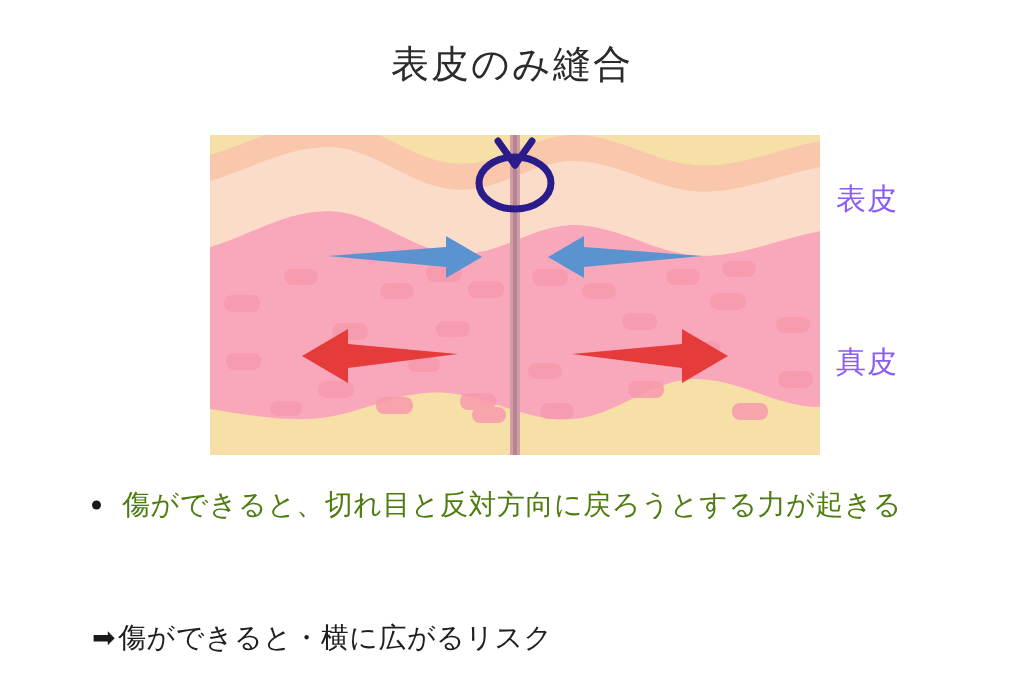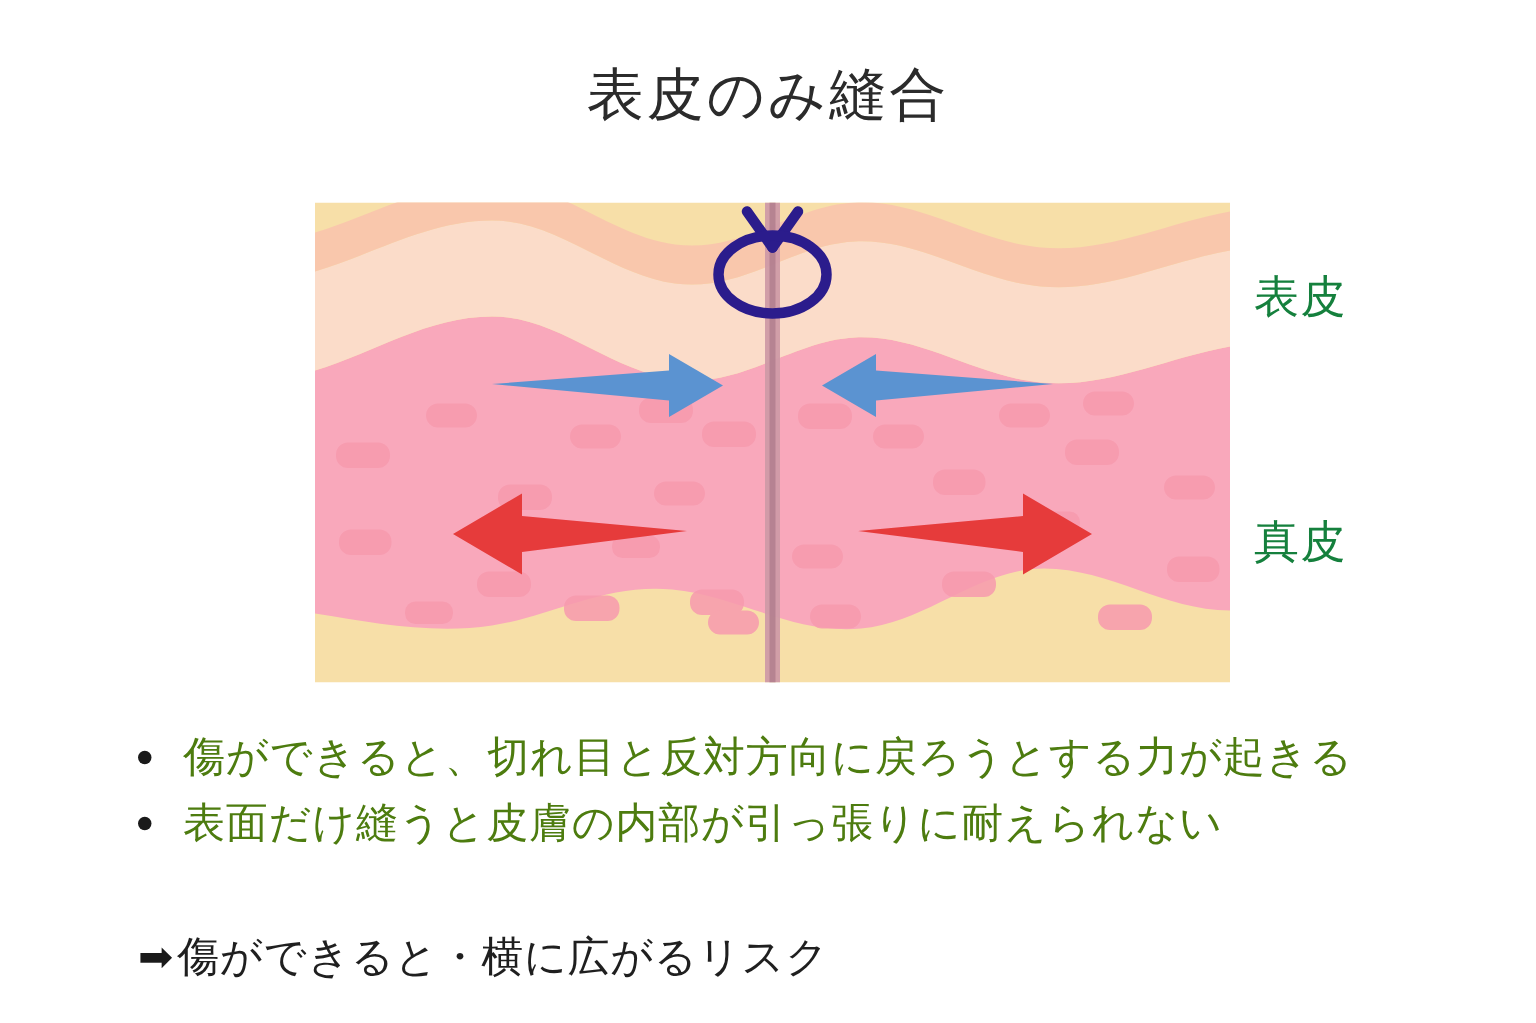--- a/index.html
+++ b/index.html
@@ -41,21 +41,21 @@
     width: 610px;
     height: 320px;
   }
   #diagram svg { display: block; }
 
   
   .side-label {
     position: absolute;
     font-size: 30px;
     line-height: 34px;
-    color: #15803d;
+    color: #8b5cf6;
     letter-spacing: 1px;
     white-space: nowrap;
   }
   #label-epidermis { left: 836px; top: 182px; }
   #label-dermis    { left: 836px; top: 345px; }
 
   
   #bullets {
     position: absolute;
     left: 84px;
@@ -238,24 +238,20 @@
   </div>
 
   <div class="side-label" id="label-epidermis">表皮</div>
   <div class="side-label" id="label-dermis">真皮</div>
 
   <div id="bullets">
     <div class="bullet">
       <span class="dot"></span>
       <span>傷ができると、切れ目と反対方向に戻ろうとする力が起きる</span>
     </div>
-    <div class="bullet">
-      <span class="dot"></span>
-      <span>表面だけ縫うと皮膚の内部が引っ張りに耐えられない</span>
-    </div>
   </div>
 
   <div id="conclusion">
     <span class="arrow-glyph">➡</span>
     <span>傷ができると・横に広がるリスク</span>
   </div>
 
 </div>
 
 </body></html>

